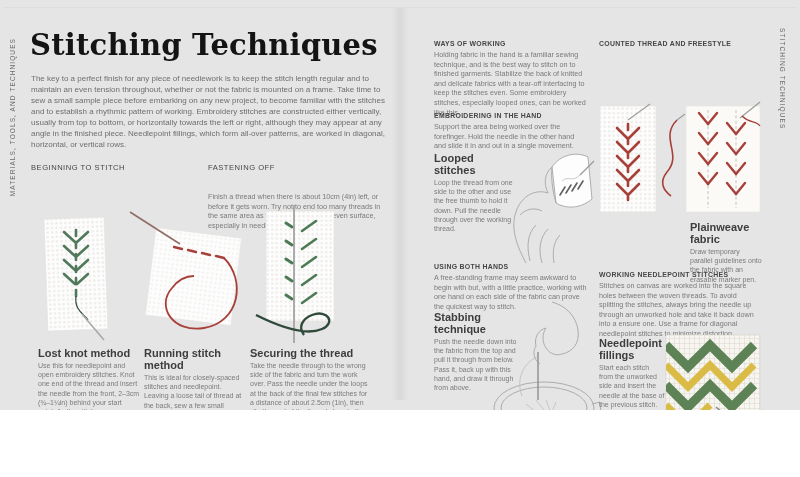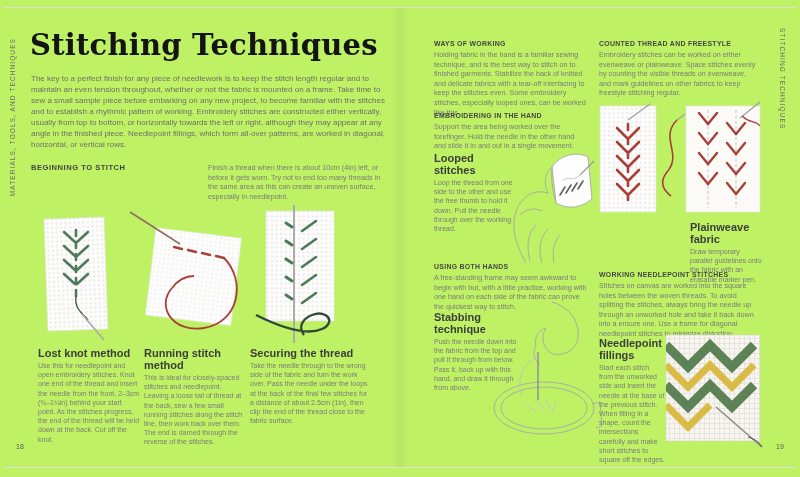--- a/index.html
+++ b/index.html
@@ -1,29 +1,29 @@
 <!DOCTYPE html>
 <html><head>
 <meta charset="utf-8">
 <style>
   *{margin:0;padding:0;box-sizing:border-box}
   html,body{background:#ffffff}
   body{font-family:"Liberation Sans",sans-serif}
-  .spread{position:relative;width:800px;height:477px;background:#bef264;overflow:hidden}
+  .spread{position:relative;width:800px;height:410px;background:#e5e5e5;overflow:hidden}
   .edge{position:absolute;left:4px;right:4px;height:1px;background:#e0dedb}
   .gutter{position:absolute;top:8px;bottom:10px;left:392px;width:16px;
           background:linear-gradient(to right,rgba(0,0,0,0),rgba(110,105,98,0.10),rgba(0,0,0,0))}
   .vtext{position:absolute;writing-mode:vertical-rl;font-size:6.5px;letter-spacing:1.1px;
          color:#6a6a6a;white-space:nowrap}
   .vtext.up{transform:rotate(180deg)}
   .title{position:absolute;font-family:"DejaVu Serif",serif;font-weight:700;font-size:29px;
          color:#141414;letter-spacing:.2px}
   .intro{position:absolute;font-size:8px;line-height:11px;color:#6e6e6e}
   .blk{position:absolute}
-  .sec-h{font-size:7.6px;font-weight:bold;letter-spacing:.5px;color:#454545;margin-bottom:20px}
+  .sec-h{font-size:7.6px;font-weight:normal;letter-spacing:.5px;color:#454545;margin-bottom:20px}
   .h2{font-size:6.9px;font-weight:bold;letter-spacing:.3px;color:#464646;margin-bottom:3px}
   .sec-b{font-size:7.2px;line-height:9.6px;color:#7a7a7a}
   .cap-t{font-size:11px;font-weight:bold;color:#3d3d3d;margin-bottom:2px}
   .cap-b{font-size:7px;line-height:9.2px;color:#7b7b7b}
   .ill{position:absolute;overflow:visible}
   .pagenum{position:absolute;font-size:7px;color:#5a5a5a}
 </style>
 </head>
 <body>
 
@@ -36,20 +36,21 @@
 
   <div class="title" style="left:30px;top:28px">Stitching Techniques</div>
 
   <div class="intro" style="left:31px;top:73px;width:358px">The key to a perfect finish for any piece of needlework is to keep the stitch length regular and to maintain an even tension throughout, whether or not the fabric is mounted on a frame. Take time to sew a small sample piece before embarking on any new project, to become familiar with the stitches and to establish a rhythmic pattern of working. Embroidery stitches are constructed either vertically, usually from top to bottom, or horizontally towards the left or right, although they may appear at any angle in the finished piece. Needlepoint fillings, which form all-over patterns, are worked in diagonal, horizontal, or vertical rows.</div>
 
   <div class="blk" style="left:31px;top:163px;width:166px">
     <div class="sec-h">BEGINNING TO STITCH</div>
   </div>
 
   <div class="blk" style="left:208px;top:163px;width:180px">
+    <div class="sec-h">FASTENING OFF</div>
     <div class="sec-b">Finish a thread when there is about 10cm (4in) left, or before it gets worn. Try not to end too many threads in the same area as this can create an uneven surface, especially in needlepoint.</div>
   </div>
 
   <svg class="ill" style="left:38px;top:216px" width="82" height="130">
     <defs>
       <pattern id="aida1" width="4.5" height="4.5" patternUnits="userSpaceOnUse">
         <rect width="4.5" height="4.5" fill="#fdfdfd"></rect>
           <circle cx="2.2" cy="2.2" r="1.2" fill="#edebe7"></circle>
       </pattern>
     </defs>
@@ -200,21 +201,20 @@
         <line x1="44" y1="100" x2="52" y2="110"></line>
       <line x1="54" y1="100" x2="58" y2="110"></line>
         <line x1="64" y1="102" x2="60" y2="112"></line>
     </g>
     <line x1="46" y1="52" x2="46" y2="100" stroke="#8d8d8d" stroke-width="1.4"></line>
     <path d="M46 56 C 30 64 24 80 30 96" stroke="#bdbdbd" stroke-width="0.8" fill="none"></path>
   </svg>
 
   <div class="blk" style="left:599px;top:40px;width:157px">
     <div class="h2">COUNTED THREAD AND FREESTYLE</div>
-    <div class="sec-b">Embroidery stitches can be worked on either evenweave or plainweave. Space stitches evenly by counting the visible threads on evenweave, and mark guidelines on other fabrics to keep freestyle stitching regular.</div>
   </div>
 
   <svg class="ill" style="left:598px;top:102px" width="62" height="114">
     <defs>
       <pattern id="aida4" width="4.5" height="4.5" patternUnits="userSpaceOnUse">
         <rect width="4.5" height="4.5" fill="#fdfdfd"></rect>
           <circle cx="2.2" cy="2.2" r="1.2" fill="#edebe7"></circle>
       </pattern>
     </defs>
     <rect x="2" y="4" width="56" height="106" fill="url(#aida4)" stroke="#e4e2de" stroke-width="0.6"></rect>

